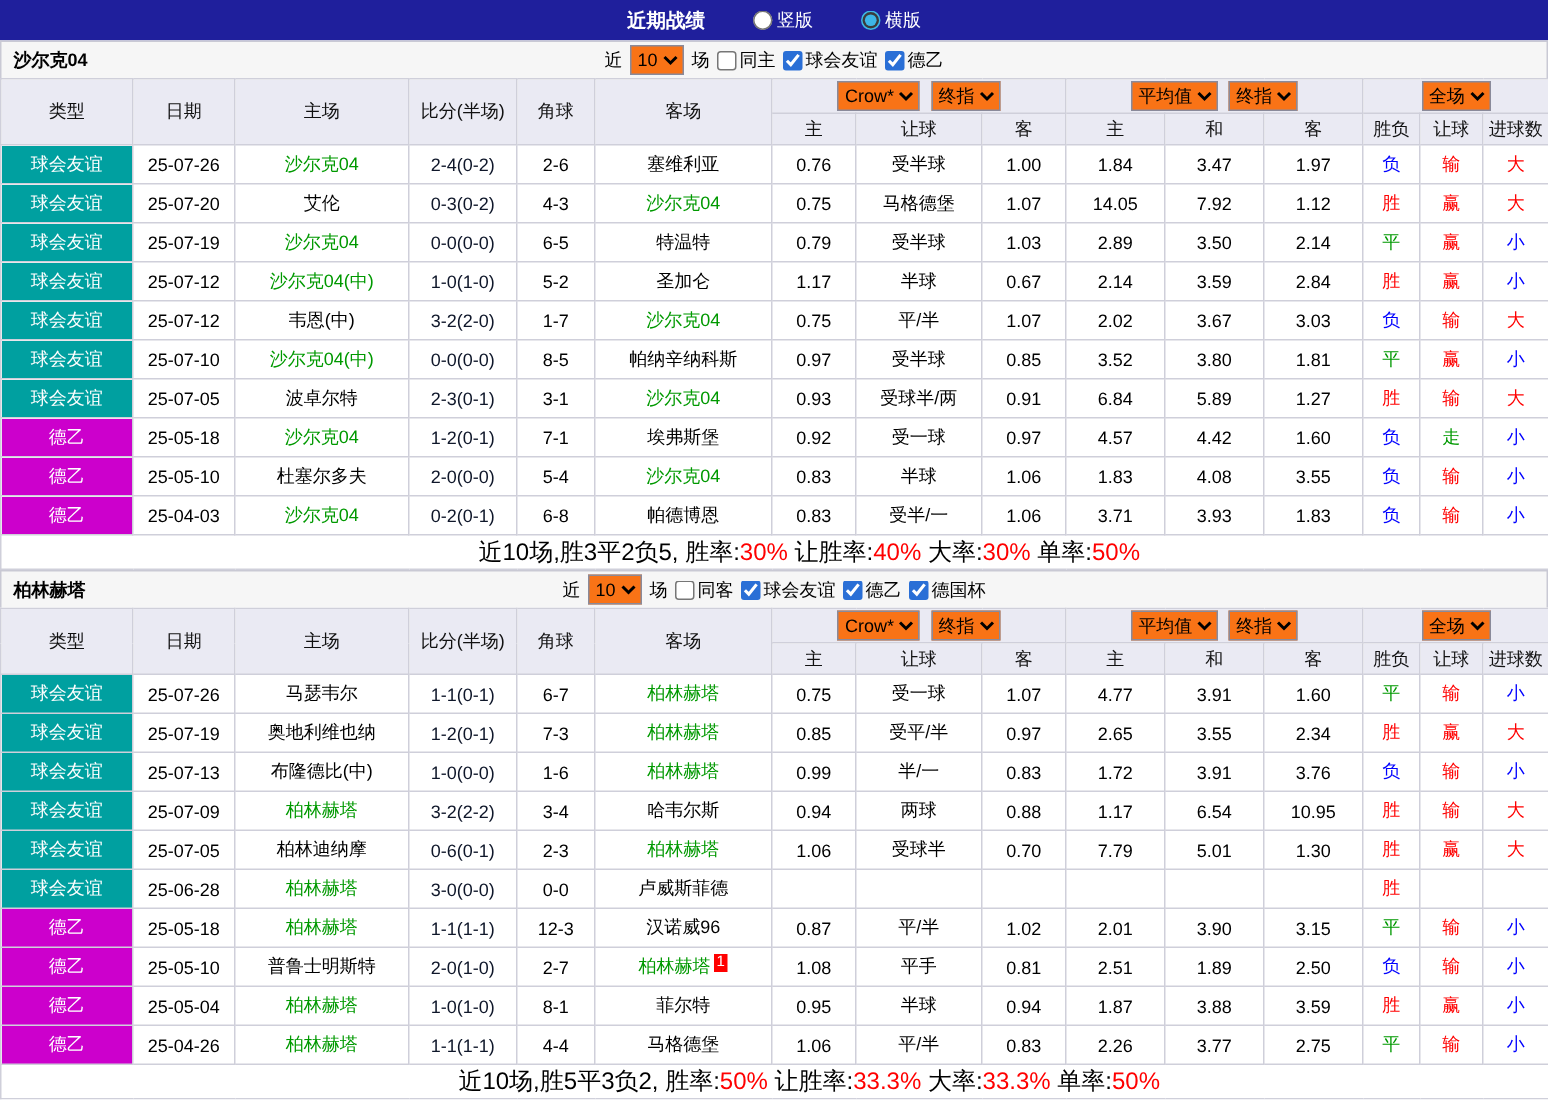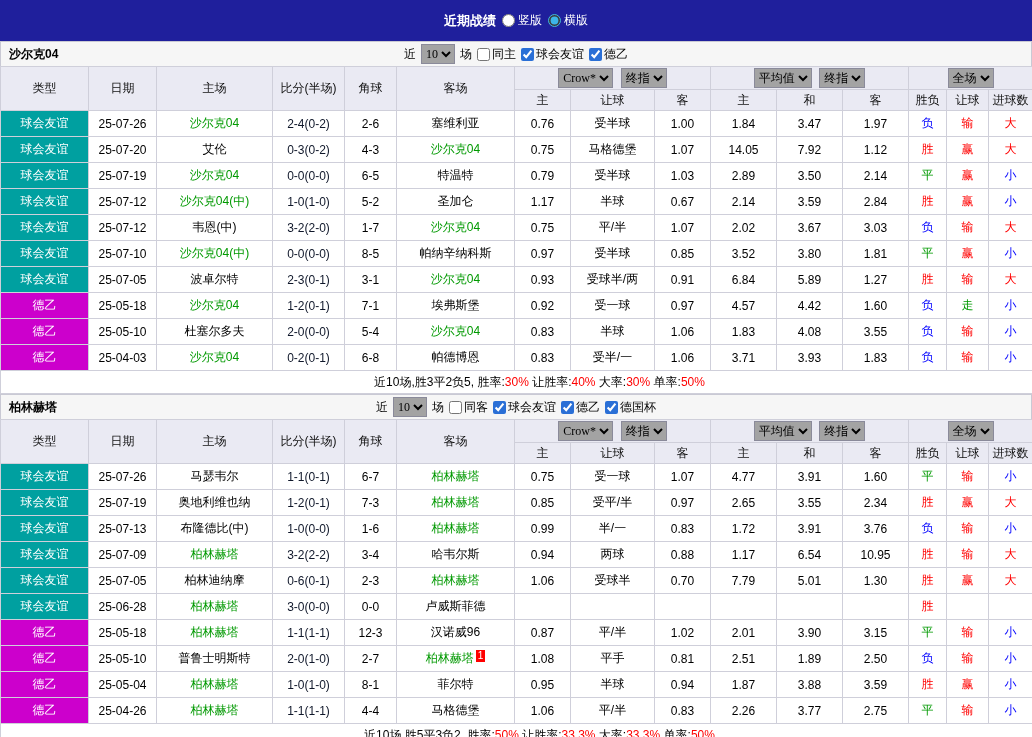--- a/index.html
+++ b/index.html
@@ -1,51 +1,51 @@
 <!DOCTYPE html>
 <html><head>
 <meta charset="utf-8">
 <style>
   * { box-sizing: border-box; }
   html,body { margin:0; padding:0; background:#fff; }
   body { font-family:"Liberation Sans","DejaVu Sans",sans-serif; font-size:12px; color:#000; }
   .page { width:1032px; margin:0 auto; }
 
   
-  .topbar { height:41px; background:#1f1f9c; color:#fff; display:flex; align-items:center; justify-content:center; gap:6px; }
+  .topbar { height:27px; background:#1f1f9c; color:#fff; display:flex; align-items:center; justify-content:center; gap:32px; }
   .topbar .title { font-weight:bold; font-size:13px; }
   .radio-opt { display:inline-flex; align-items:center; gap:3px; cursor:pointer; color:#fff; }
   .radio-opt input { margin:0; accent-color:#3db6e8; }
 
   
   .section-bar { position:relative; height:25px; background:#f6f6f6; border:1px solid #c9c9d4; border-bottom:none; display:flex; align-items:center; }
   .team-name { position:absolute; left:8px; font-weight:bold; font-size:12px; }
   .filters { margin:0 auto; display:flex; align-items:center; gap:5px; }
   .filters label { display:inline-flex; align-items:center; gap:2px; cursor:pointer; }
   .filters input[type=checkbox] { margin:0; width:13px; height:13px; accent-color:#2a6fd6; }
 
-  select { font-family:Liberation Serif, serif; font-size:12px; height:20px; background:#a3a3a3; border:1px solid #8a8a9a; }
+  select { font-family:Liberation Sans, sans-serif; font-size:12px; height:20px; background:#f97316; border:1px solid #8a8a9a; }
 
   table { width:100%; border-collapse:collapse; table-layout:fixed; }
   th, td { border:1px solid #cfcfda; text-align:center; padding:0 2px; white-space:nowrap; overflow:hidden; }
   thead th { background:#eaeaf3; font-weight:normal; height:21px; color:#111; }
   .sel-cell { padding:1px 0; }
   .sel-cell select { margin:0 2px; }
   tbody td { height:26px; background:#fff; }
   tfoot td { height:23px; background:#fff; }
 
   .lg-friendly { background:#00a0a0; color:#fff; }
   .lg-d2 { background:#cc00cc; color:#fff; }
   .focus { color:#009900; }
   .score { color:#0f172a; }
   .c-red { color:#ff0000; }
   .c-blue { color:#0000ff; }
   .c-green { color:#009900; }
   .red-badge { display:inline-block; background:#ff0000; color:#fff; font-size:10px; line-height:12px; padding:0 2px; margin-left:2px; vertical-align:top; }
-  .summary { font-size:12px;padding-left:48px; }
+  .summary { font-size:16px;padding-left:48px; }
 </style>
 </head>
 <body>
 
 <div class="page">
 
   <div class="topbar">
     <span class="title">近期战绩</span>
     <label class="radio-opt">
       <input type="radio" name="layout" style="">

